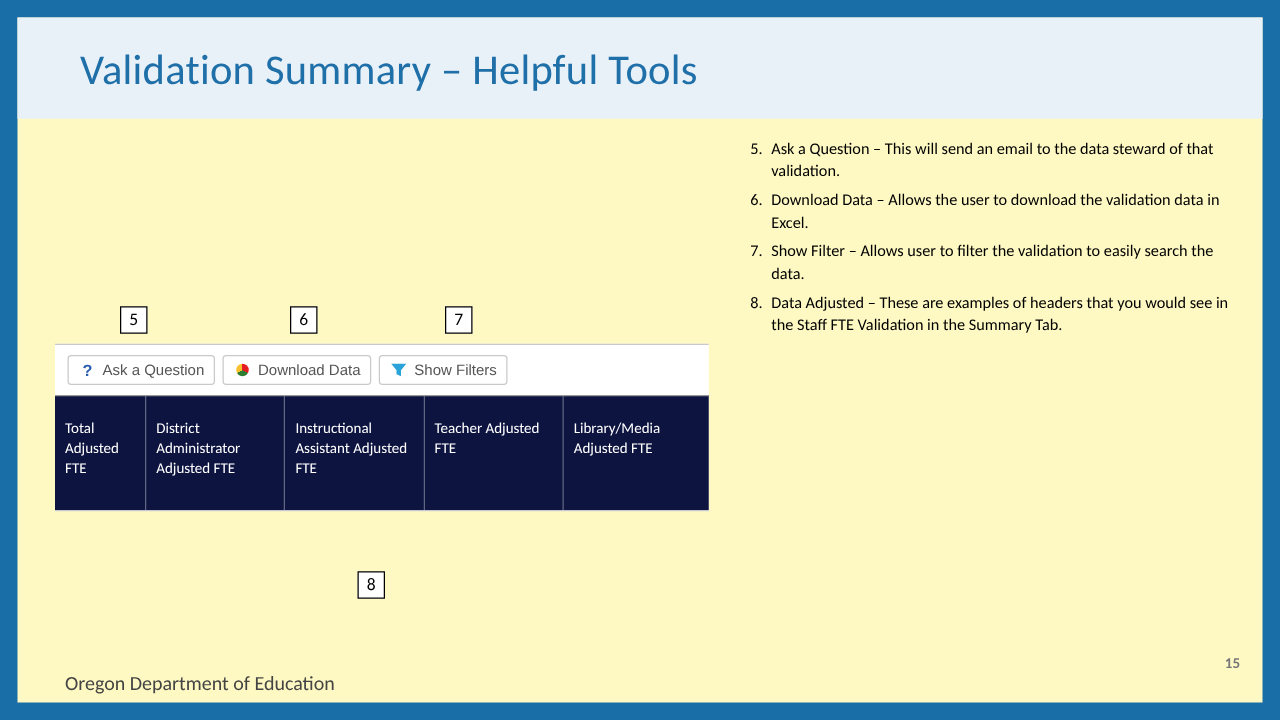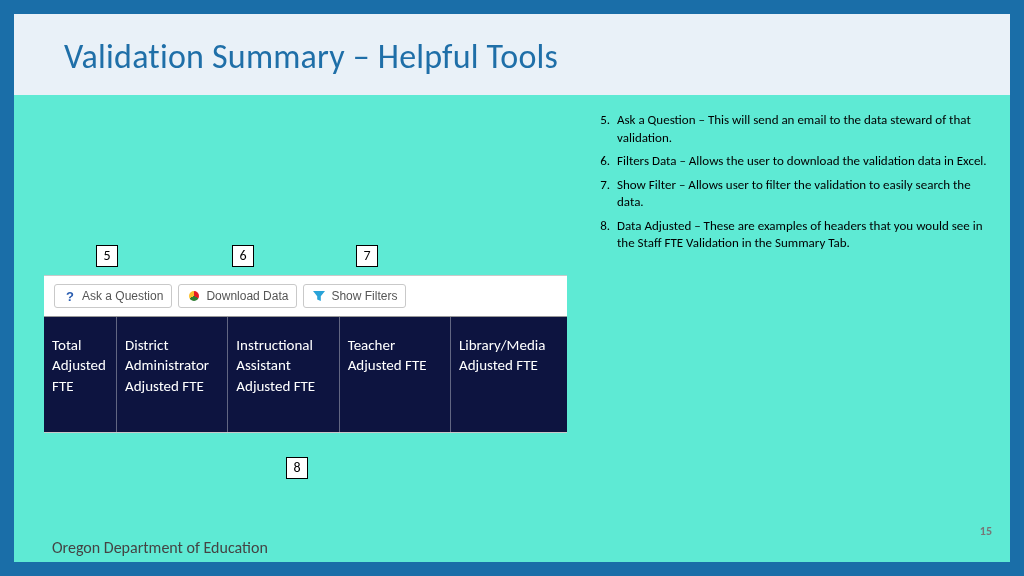--- a/index.html
+++ b/index.html
@@ -9,21 +9,21 @@
     height: 576px;
     font-family: "Segoe UI", Calibri, Arial, sans-serif;
     background: #ffffff;
     overflow: hidden;
   }
   .outer-frame {
     box-sizing: border-box;
     width: 1024px;
     height: 576px;
     border: 14px solid #1a6ea8;
-    background: #5eead4;
+    background: #fef9c3;
     position: relative;
   }
   .title-band {
     background: #e9f1f8;
     padding: 22px 0 18px 50px;
   }
   .title-text {
     font-size: 34px;
     font-weight: 400;
     color: #1f6fa8;
@@ -91,23 +91,23 @@
   .ic-filter svg { display:block; }
 
   .col-header-row {
     display: flex;
     background: #0d1440;
     border-top: 1px solid #999;
   }
   .col-header {
     flex: 1 1 0;
     color: #ffffff;
-    font-size: 15px;
+    font-size: 12px;
     line-height: 1.35;
-    padding: 18px 6px 36px 8px;
+    padding: 18px 6px 24px 8px;
     border-left: 1px solid rgba(255,255,255,0.35);
   }
   .col-header:first-child { border-left: none; }
   
   .col-header.c0 { flex: 0 0 58px; }
   .col-header.c5 { flex: 0 0 102px; }
 
   .right-col {
     flex: 1 1 0;
     color: #000;
@@ -190,21 +190,21 @@
 
       <div class="callout callout-8">8</div>
     </div>
 
     <div class="right-col">
       <ol class="desc-list" start="5">
         <li>
           <span class="desc-lead">Ask a Question – </span><span>This will send an email to the data steward of that validation.</span>
         </li>
         <li>
-          <span class="desc-lead">Filters Data – </span><span>Allows the user to download the validation data in Excel.</span>
+          <span class="desc-lead">Download Data – </span><span>Allows the user to download the validation data in Excel.</span>
         </li>
         <li>
           <span class="desc-lead">Show Filter – </span><span>Allows user to filter the validation to easily search the data.</span>
         </li>
         <li>
           <span class="desc-lead">Data Adjusted – </span><span>These are examples of headers that you would see in the Staff FTE Validation in the Summary Tab.</span>
         </li>
       </ol>
     </div>
 

